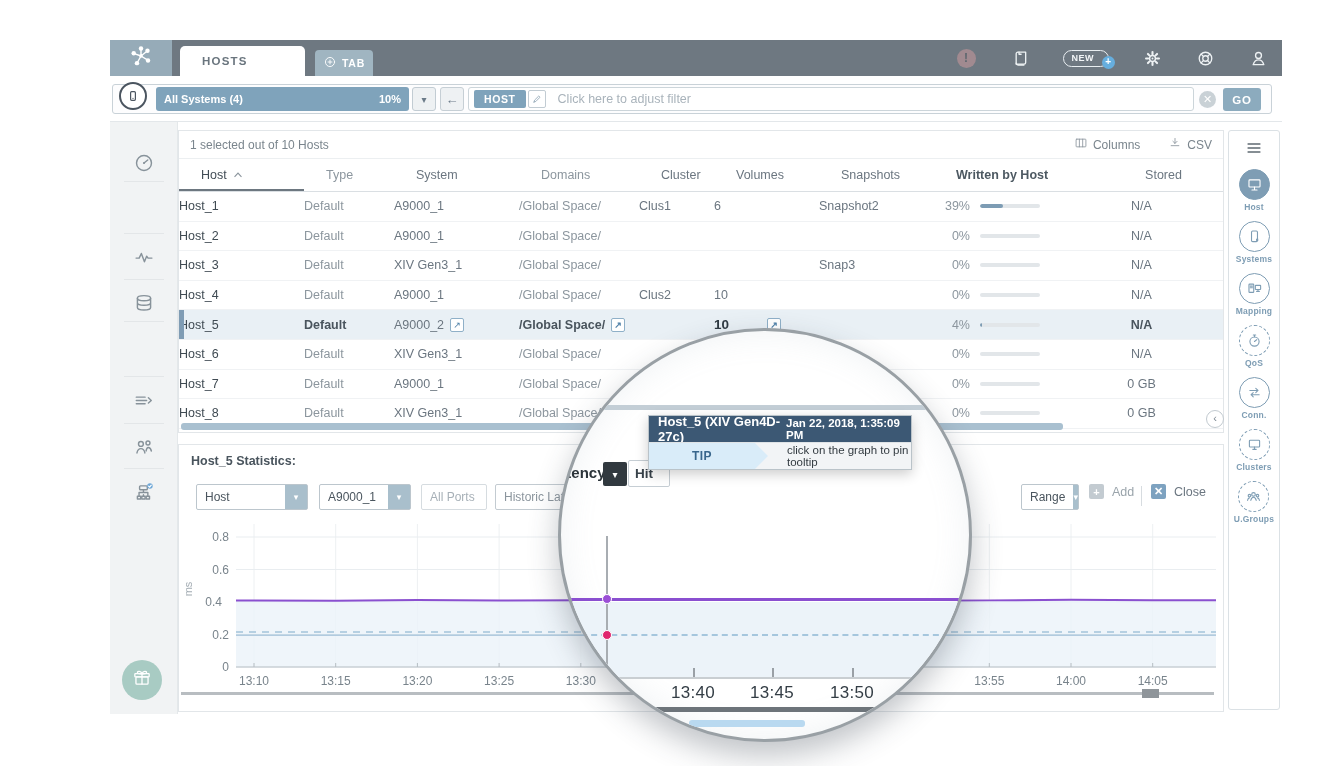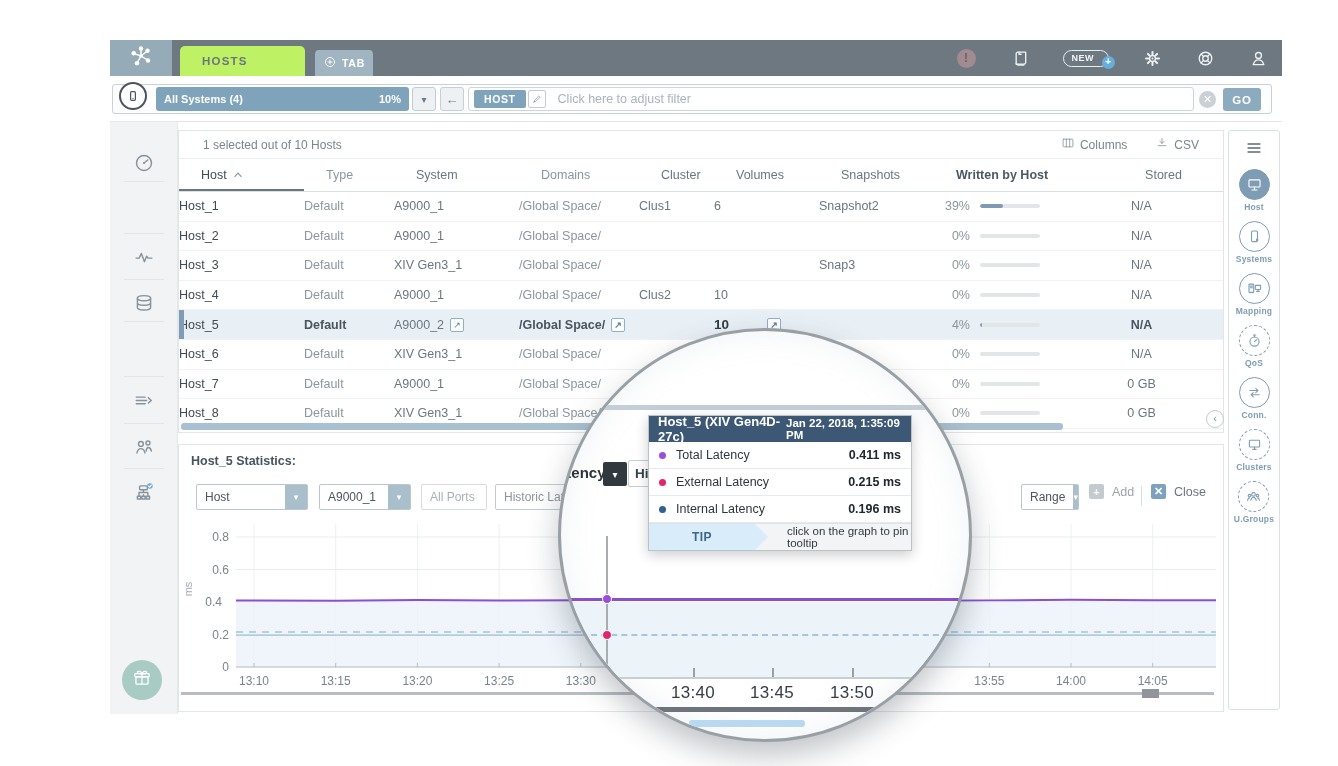--- a/index.html
+++ b/index.html
@@ -4,21 +4,21 @@
 <style>
   *{box-sizing:border-box;margin:0;padding:0}
   html,body{width:1338px;height:766px;background:#fff;overflow:hidden}
   body{font-family:"Liberation Sans",sans-serif;-webkit-font-smoothing:antialiased}
   .canvas{position:relative;width:1338px;height:766px;background:#fff}
 
   
   .topbar{position:absolute;left:110px;top:40px;width:1172px;height:36px;background:#6e7881}
   .logo-tile{position:absolute;left:0;top:0;width:62px;height:36px;background:#96abb8;display:flex;align-items:center;justify-content:center;cursor:pointer}
   .tab{position:absolute;display:flex;align-items:center;cursor:pointer}
-  .tab.hosts{left:70px;top:6px;width:125px;height:30px;background:#bef264;border-radius:5px 5px 0 0;padding-left:22px;color:#6a757e;font-size:11.5px;font-weight:bold;letter-spacing:1.2px}
+  .tab.hosts{left:70px;top:6px;width:125px;height:30px;background:#ffffff;border-radius:5px 5px 0 0;padding-left:22px;color:#6a757e;font-size:11.5px;font-weight:bold;letter-spacing:1.2px}
   .tab.newtab{left:205px;top:10px;width:58px;height:26px;background:#a0b5c1;border-radius:4px 4px 0 0;color:#fff;font-size:10.5px;font-weight:bold;letter-spacing:.8px;justify-content:center;gap:5px}
   .tb-icons{position:absolute;right:14px;top:0;height:36px;display:flex;align-items:center;gap:34px}
   .tbicon{display:flex;align-items:center;justify-content:center;cursor:pointer}
   .alert-circ{width:19px;height:19px;border-radius:50%;background:#a18a90;color:#5d666e;font-weight:bold;font-size:12px;display:flex;align-items:center;justify-content:center}
   .new-pill{display:flex;align-items:center;border:1.5px solid #e9eef1;border-radius:9px;height:17px;padding:0 14px 0 8px;color:#f2f5f7;font-size:9px;font-weight:bold;letter-spacing:.5px;position:relative;cursor:pointer}
   .new-pill .plus{position:absolute;right:-7px;bottom:-3px;width:13px;height:13px;border-radius:50%;background:#66aede;color:#fff;font-size:10px;line-height:12px;text-align:center;font-weight:bold}
 
   
   .filterstrip{position:absolute;left:110px;top:76px;width:1172px;height:46px;background:#fff;border-bottom:1px solid #e3e7ea}
   .fbar{position:absolute;left:2px;top:8px;width:1160px;height:30px;border:1px solid #c9d2d8;border-radius:3px;background:#fdfdfe}
@@ -39,21 +39,21 @@
   .lb-ic{position:absolute;left:0;width:68px;height:38px;display:flex;align-items:center;justify-content:center;cursor:pointer}
   .lb-sep{position:absolute;left:14px;width:40px;height:1px;background:#e3e6e8}
   .gift-btn{position:absolute;left:12px;top:538px;width:40px;height:40px;border-radius:50%;background:#a8cbc3;display:flex;align-items:center;justify-content:center;cursor:pointer}
 
   
   .panel{position:absolute;background:#fff;border:1px solid #e2e6e9}
   .table-panel{left:178px;top:130px;width:1046px;height:303px}
   .stats-panel{left:178px;top:444px;width:1046px;height:268px}
 
   
-  .t-summary{position:absolute;left:0;top:0;width:100%;height:28px;display:flex;align-items:center;padding:0 24px;color:#7a858d;font-size:12px;border-bottom:1px solid #eceff1}
+  .t-summary{position:absolute;left:0;top:0;width:100%;height:28px;display:flex;align-items:center;padding:0 11px;color:#7a858d;font-size:12px;border-bottom:1px solid #eceff1}
   .t-actions{margin-left:auto;display:flex;align-items:flex-start;gap:28px;color:#7a858d;font-size:12px}
   .t-actions .act{display:flex;align-items:center;gap:5px;cursor:pointer}
   .thead{position:absolute;left:0;top:28px;width:100%;height:33px;display:flex;align-items:center;padding-left:22px;border-bottom:1px solid #dadfe3;color:#5d6971;font-size:12.5px}
   .rows{position:absolute;left:0;top:61px;width:100%}
   .trow{display:flex;align-items:center;height:29.6px;border-bottom:1px solid #f0f2f4;font-size:12.5px;cursor:pointer;position:relative}
   .trow.selected{background:#e9f0f5}
   .trow.selected::before{content:"";position:absolute;left:0;top:0;width:5px;height:100%;background:#7f9cb4}
   .col-host{width:125px;color:#3f4a52}
   .col-type{width:90px;color:#8c969e}
   .col-system{width:125px;color:#6b7680;display:flex;align-items:center;gap:6px}
@@ -711,37 +711,20 @@
     <div class="mag-scroll-dark"></div>
     <div class="mag-scroll-light" style="left:0;width:93px"></div>
     <div class="mag-scroll-light" style="left:320px;width:94px"></div>
     <div class="mag-bluebar"></div>
 
     <div class="tooltip">
       <div class="tt-head">
         <span class="tt-title">Host_5 (XIV Gen4D-27c)</span>
         <span class="tt-time">Jan 22, 2018, 1:35:09 PM</span>
       </div>
-      <div id="tt-rows">
-          <div class="tt-row">
-            <span class="tt-dot" style="background:#9b4fd6"></span>
-            <span class="tt-lbl">Total Latency</span>
-            <span class="tt-val">0.411 ms</span>
-          </div>
-          <div class="tt-row">
-            <span class="tt-dot" style="background:#e0266e"></span>
-            <span class="tt-lbl">External Latency</span>
-            <span class="tt-val">0.215 ms</span>
-          </div>
-          <div class="tt-row">
-            <span class="tt-dot" style="background:#33608c"></span>
-            <span class="tt-lbl">Internal Latency</span>
-            <span class="tt-val">0.196 ms</span>
-          </div>
-        </div>
       <div class="tt-foot">
         <span class="tip-tag">TIP</span>
         <span class="tip-text">click on the graph to pin tooltip</span>
       </div>
     </div>
   </div>
 
 </div>
 
 </body></html>

